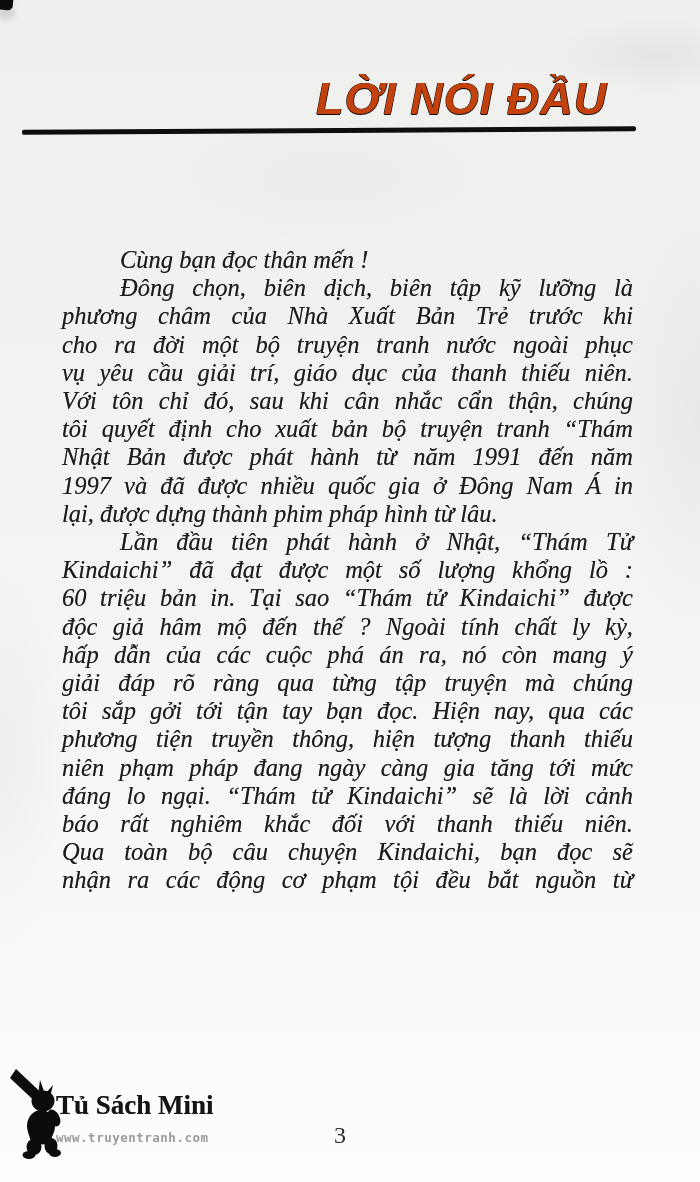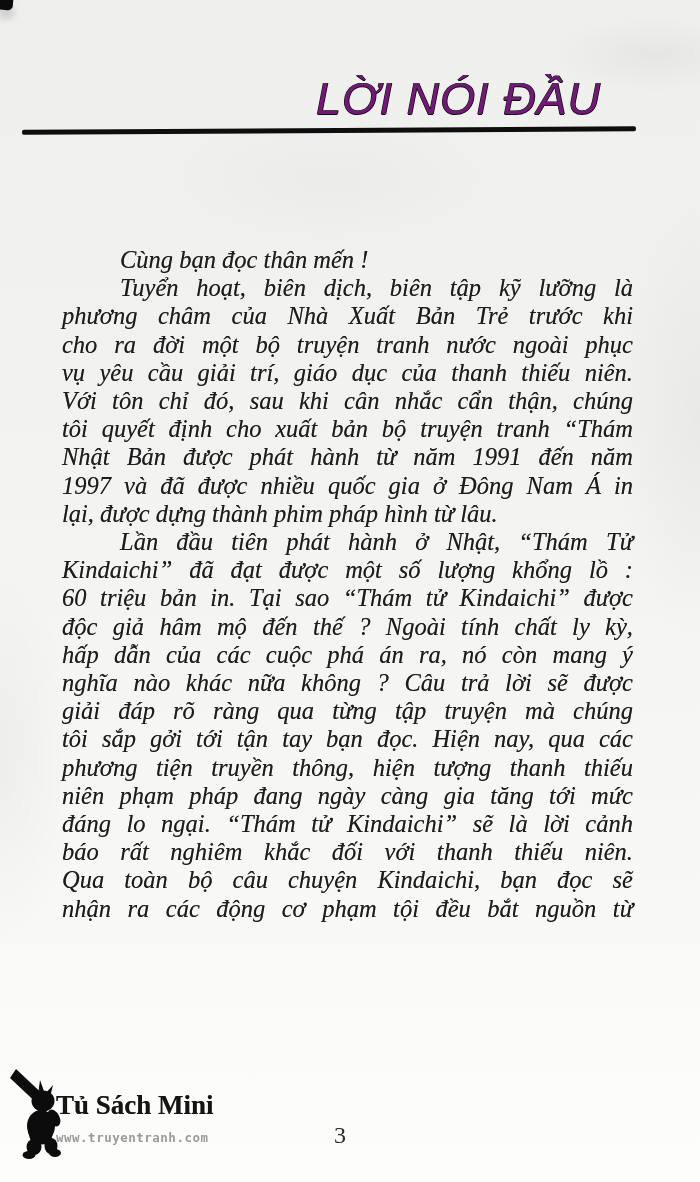--- a/index.html
+++ b/index.html
@@ -21,23 +21,23 @@
     width: 16px; height: 13px;
     background: #0b0b0b;
     border-radius: 0 3px 5px 3px;
     transform: rotate(5deg);
     box-shadow: 2px 9px 6px rgba(0,0,0,.12);
   }
 
   .page-title {
     position: absolute; left: 316px; top: 76px;
     font-family: "Liberation Sans", sans-serif;
-    font-style: italic; font-weight: normal;
+    font-style: italic; font-weight: bold;
     font-size: 45px; line-height: 1;
-    letter-spacing: 1px; color: #701a75;
+    letter-spacing: 1px; color: #c2410c;
     text-shadow: 0.7px 0 0 #0c0c0c, -0.5px 0 0 #0c0c0c, 0 0.5px 0 #0c0c0c;
     white-space: nowrap;
   }
 
   .title-underline {
     position: absolute; left: 22px; top: 128px;
     width: 614px; height: 4.5px;
     background: #0e0e0e; border-radius: 2px;
     transform: rotate(-0.35deg);
   }
@@ -76,35 +76,34 @@
 </head>
 <body>
 
 <div class="corner-mark"></div>
 
 <div class="page-title">LỜI NÓI ĐẦU</div>
 <div class="title-underline"></div>
 
 <div class="body-text">
     <div class="line indent">Cùng bạn đọc thân mến !</div>
-    <div class="line indent just">Tuyển hoạt, biên dịch, biên tập kỹ lưỡng là</div>
+    <div class="line indent just">Đông chọn, biên dịch, biên tập kỹ lưỡng là</div>
     <div class="line just">phương châm của Nhà Xuất Bản Trẻ trước khi</div>
     <div class="line just">cho ra đời một bộ truyện tranh nước ngoài phục</div>
     <div class="line just">vụ yêu cầu giải trí, giáo dục của thanh thiếu niên.</div>
     <div class="line just">Với tôn chỉ đó, sau khi cân nhắc cẩn thận, chúng</div>
     <div class="line just">tôi quyết định cho xuất bản bộ truyện tranh “Thám</div>
     <div class="line just">Nhật Bản được phát hành từ năm 1991 đến năm</div>
     <div class="line just">1997 và đã được nhiều quốc gia ở Đông Nam Á in</div>
     <div class="line">lại, được dựng thành phim pháp hình từ lâu.</div>
     <div class="line indent just">Lần đầu tiên phát hành ở Nhật, “Thám Tử</div>
     <div class="line just">Kindaichi” đã đạt được một số lượng khổng lồ :</div>
     <div class="line just">60 triệu bản in. Tại sao “Thám tử Kindaichi” được</div>
     <div class="line just">độc giả hâm mộ đến thế ? Ngoài tính chất ly kỳ,</div>
     <div class="line just">hấp dẫn của các cuộc phá án ra, nó còn mang ý</div>
-    <div class="line just">nghĩa nào khác nữa không ? Câu trả lời sẽ được</div>
     <div class="line just">giải đáp rõ ràng qua từng tập truyện mà chúng</div>
     <div class="line just">tôi sắp gởi tới tận tay bạn đọc. Hiện nay, qua các</div>
     <div class="line just">phương tiện truyền thông, hiện tượng thanh thiếu</div>
     <div class="line just">niên phạm pháp đang ngày càng gia tăng tới mức</div>
     <div class="line just">đáng lo ngại. “Thám tử Kindaichi” sẽ là lời cảnh</div>
     <div class="line just">báo rất nghiêm khắc đối với thanh thiếu niên.</div>
     <div class="line just">Qua toàn bộ câu chuyện Kindaichi, bạn đọc sẽ</div>
     <div class="line just">nhận ra các động cơ phạm tội đều bắt nguồn từ</div>
   </div>
 

